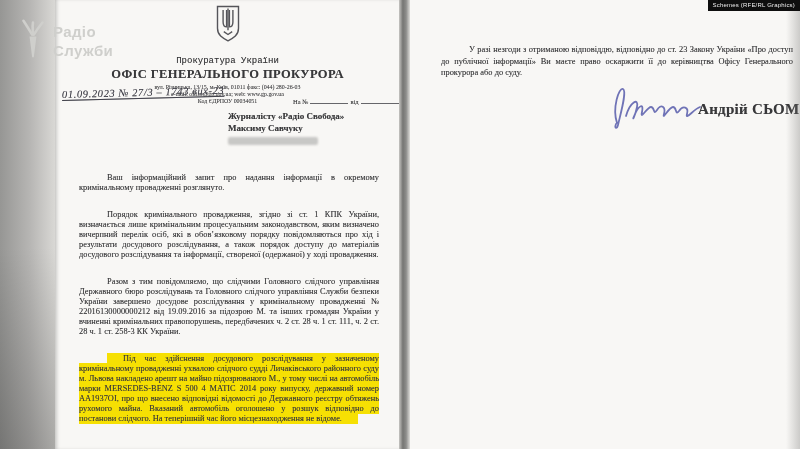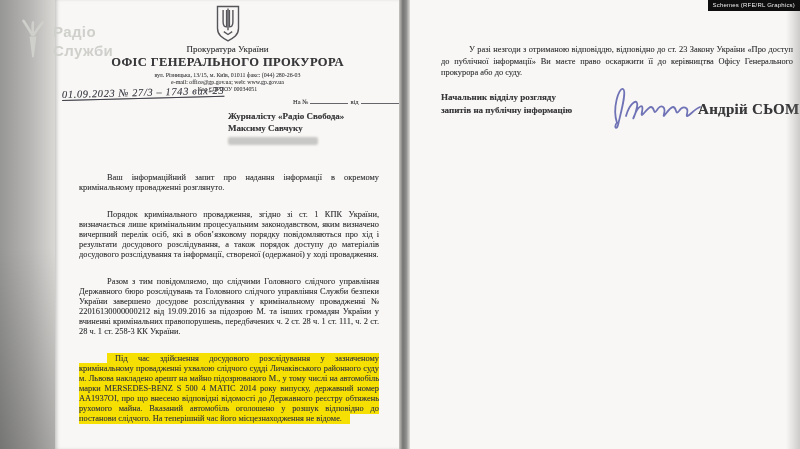--- a/index.html
+++ b/index.html
@@ -25,21 +25,21 @@
   .page {
     position:absolute; top:0; height:449px; background:#f8f7f5;
     color:#38383a; text-shadow:0 0 0.6px rgba(56,56,58,0.45);
   }
   .page-left  { left:55px;  width:345px; box-shadow:inset 3px 0 4px -2px rgba(0,0,0,0.28); }
   .page-right { left:410px; width:390px; }
 
   
   .letterhead { position:absolute; left:0; top:0; width:100%; text-align:center; }
   .trident-icon { display:block; margin:5px auto 0; }
-  .org-small { font-size:9px; margin-top:1px; }
+  .org-small { font-size:9px; margin-top:13px;font-family:Liberation Mono, monospace; }
   .org-main  { font-size:12.5px; font-weight:bold; letter-spacing:0.4px; margin-top:1px; }
   .org-addr  { font-size:5.9px; line-height:7px; color:#4a4a4c; }
   .org-addr.first { margin-top:2px; }
 
   
   .handwritten {
     position:absolute; left:7px; top:89px; font-style:italic; font-size:10.5px;
     color:#41414b; transform:rotate(-1.5deg); transform-origin:left center;
     text-decoration:underline; text-underline-offset:2px; letter-spacing:0.6px;
     white-space:nowrap;
@@ -49,21 +49,21 @@
 
   .addressee { position:absolute; left:173px; top:110px; font-size:9px; font-weight:bold; line-height:12px; }
   .redacted { margin-top:3px; width:90px; height:8px; background:#c8c8c6; filter:blur(1.3px); border-radius:2px; }
 
   
   .body-text {
     position:absolute; left:7px; top:156px; width:334px;
     font-size:8.4px; line-height:10px; text-align:justify;
   }
   p.body-par { margin:17px; text-indent:28px; }
-  mark.hl { background:#f6e003; color:inherit; padding:1px 8px; }
+  mark.hl { background:#f6e003; color:inherit; padding:1px 16px; }
 
   
   .rp-par {
     position:absolute; left:31px; top:36px; width:352px;
     font-size:8.4px; line-height:11.4px; text-align:justify; text-indent:28px;
   }
   .signer { position:absolute; left:31px; top:91px; font-size:9px; font-weight:bold; line-height:12.5px; }
   .signature-svg { position:absolute; left:198px; top:78px; }
   .signer-name { position:absolute; left:288px; top:101px; font-size:15px; font-weight:bold; letter-spacing:0.3px; white-space:nowrap; }
 
@@ -121,24 +121,20 @@
       <p class="body-par">Разом з тим повідомляємо, що слідчими Головного слідчого управління Державного бюро розслідувань та Головного слідчого управління Служби безпеки України завершено досудове розслідування у кримінальному провадженні № 22016130000000212 від 19.09.2016 за підозрою М. та інших громадян України у вчиненні кримінальних правопорушень, передбачених ч. 2 ст. 28 ч. 1 ст. 111, ч. 2 ст. 28 ч. 1 ст. 258-3 КК України.</p>
       <p class="body-par"><mark class="hl">Під час здійснення досудового розслідування у зазначеному кримінальному провадженні ухвалою слідчого судді Личаківського районного суду м. Львова накладено арешт на майно підозрюваного М., у тому числі на автомобіль марки MERSEDES-BENZ S 500 4 MATIC 2014 року випуску, державний номер АА1937ОІ, про що внесено відповідні відомості до Державного реєстру обтяжень рухомого майна. Вказаний автомобіль оголошено у розшук відповідно до постанови слідчого. На теперішній час його місцезнаходження не відоме.</mark></p>
     </div>
   </div>
 
   <div class="page-divider"></div>
 
   <div class="page page-right">
     <p class="rp-par">У разі незгоди з отриманою відповіддю, відповідно до ст. 23 Закону України «Про доступ до публічної інформації» Ви маєте право оскаржити її до керівництва Офісу Генерального прокурора або до суду.</p>
 
-    <div class="signer">
-      <div>Начальник відділу розгляду</div>
-      <div>запитів на публічну інформацію</div>
-    </div>
 
     <svg class="signature-svg" width="100" height="54" viewBox="0 0 100 54">
       <g fill="none" stroke="#5d61ae" stroke-width="1.8" stroke-linecap="round" opacity="0.88">
         <path d="M9,45 C4,30 11,9 15,11 C19,13 13,34 10,47 C9,51 6,51 8,46"></path>
         <path d="M18,38 C22,24 31,19 29,29 C27,39 23,45 27,36 C31,27 36,25 34,34 C32,43 39,29 43,29 C47,29 45,38 49,32 C53,25 58,29 56,36 C54,43 61,29 65,29 C69,29 67,38 71,33 C75,27 81,29 79,36 C77,43 86,31 92,29"></path>
       </g>
     </svg>
 
     <div class="signer-name">Андрій СЬОМІЧ</div>
   </div>

